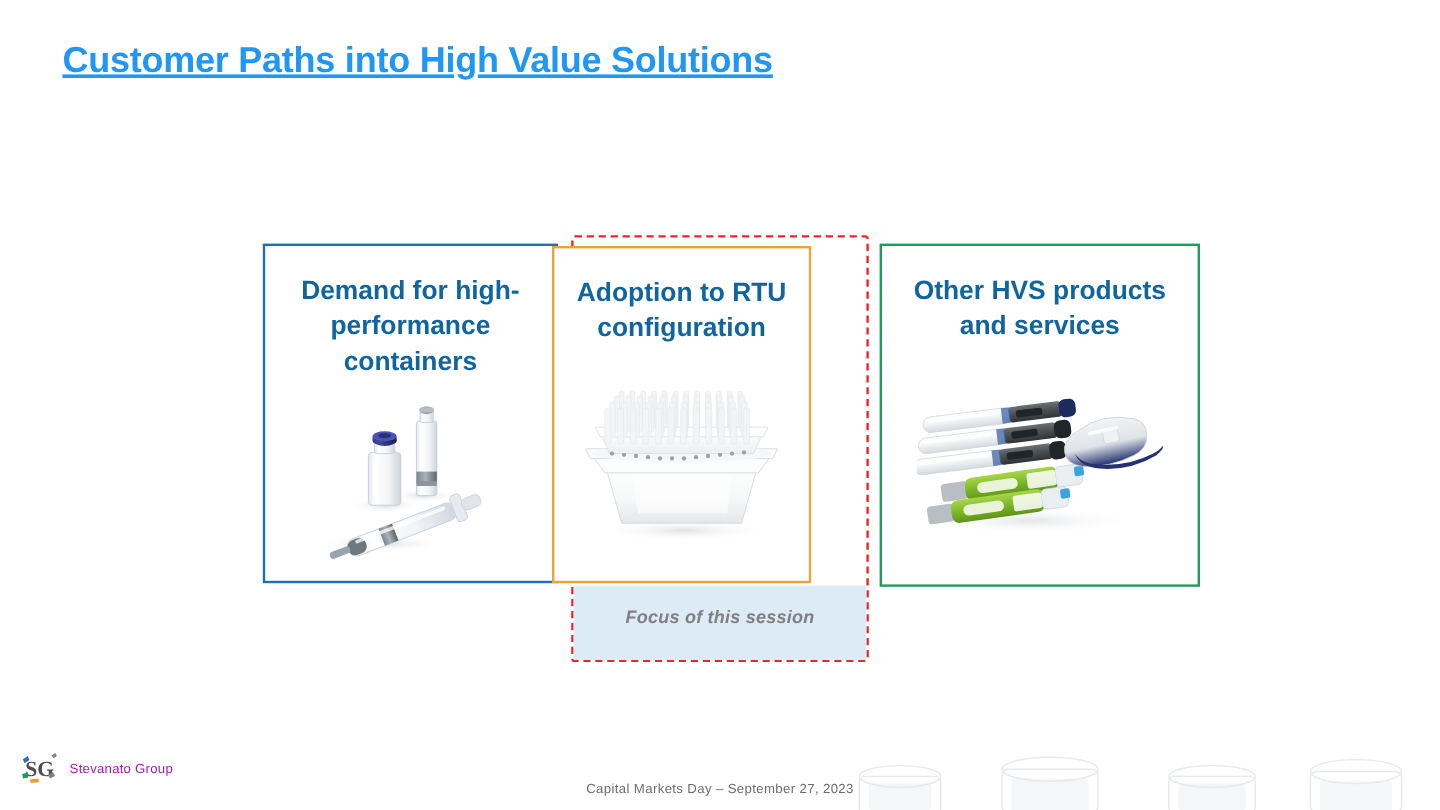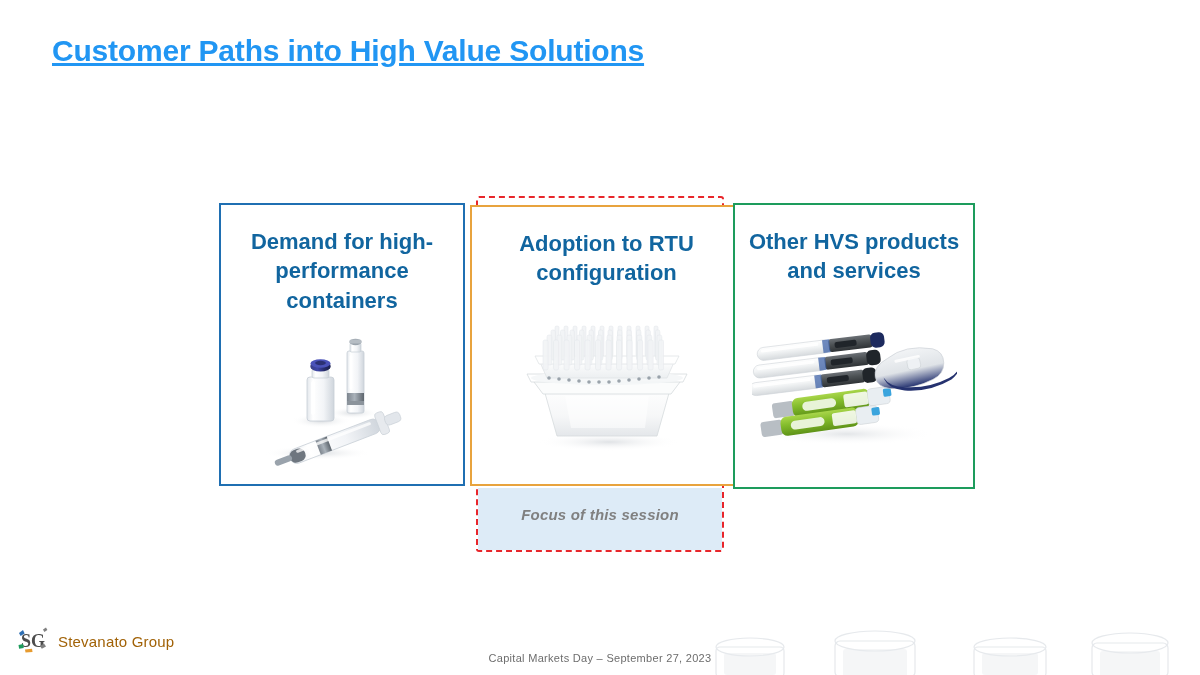--- a/index.html
+++ b/index.html
@@ -69,31 +69,31 @@
   
   #card-demand {
     left: 219px;
     top: 203px;
     width: 246px;
     height: 283px;
     border: 2px solid #1f6fb2;
   }
   
   #card-rtu {
-    left: 470px;
+    left: 460px;
     top: 205px;
-    width: 273px;
+    width: 216px;
     height: 281px;
     border: 2px solid #e8a33d;
   }
   
   #card-other {
     left: 733px;
     top: 203px;
-    width: 242px;
+    width: 267px;
     height: 286px;
     border: 2px solid #1d9c5c;
   }
 
   
   #focus-highlight {
     position: absolute;
     left: 476px;
     top: 196px;
     width: 248px;
@@ -147,22 +147,22 @@
   }
   .logo-wrap {
     position: absolute;
     left: 16px;
     top: 626px;
     display: flex;
     align-items: center;
     gap: 8px;
   }
   .logo-name {
-    font-size: 15px;
-    color: #a16207;
+    font-size: 11px;
+    color: #a21caf;
     letter-spacing: .2px;
     white-space: nowrap;
   }
   .footer-note {
     position: absolute;
     left: 0;
     top: 652px;
     width: 1200px;
     text-align: center;
     font-size: 11px;

